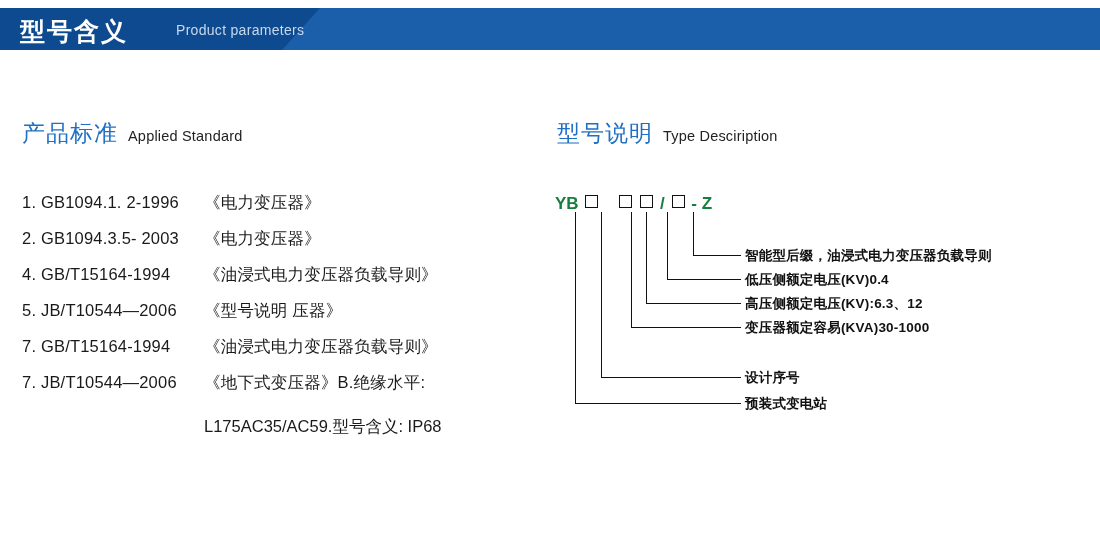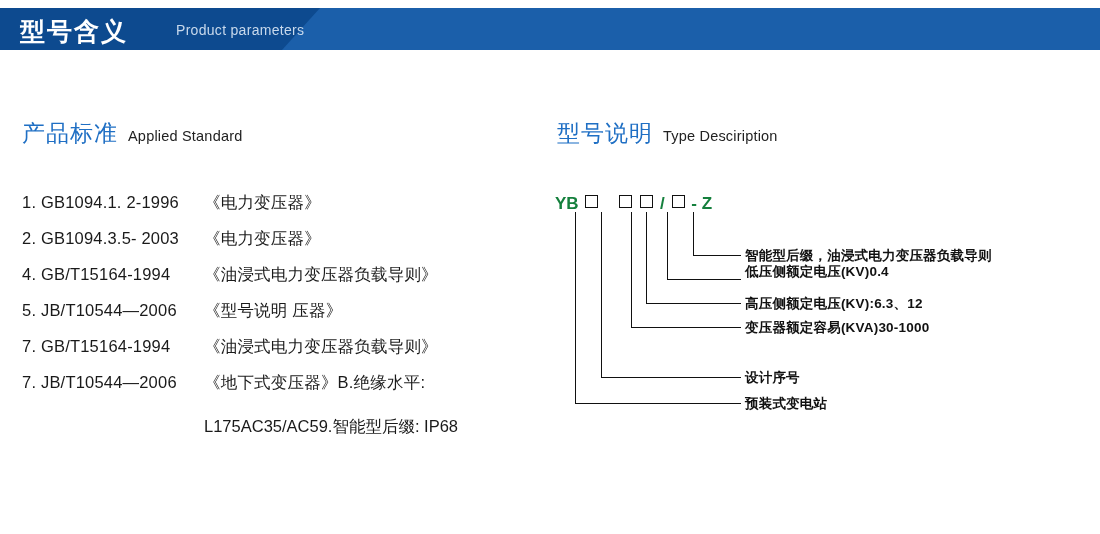--- a/index.html
+++ b/index.html
@@ -196,21 +196,21 @@
     <span class="std-name">《型号说明 压器》</span>
   </div>
   <div class="std-row">
     <span class="std-num">7. GB/T15164-1994</span>
     <span class="std-name">《油浸式电力变压器负载导则》</span>
   </div>
   <div class="std-row">
     <span class="std-num">7. JB/T10544—2006</span>
     <span class="std-name">《地下式变压器》B.绝缘水平:</span>
   </div>
-  <div class="std-cont">L175AC35/AC59.智能型后缀: IP68</div>
+  <div class="std-cont">L175AC35/AC59.型号含义: IP68</div>
 </div>
 
 <div class="typedesc">
 
   <div class="code-line">
     <span>YB</span>
     <span class="box"></span>
     <span class="sep">&nbsp;</span>
     <span class="box"></span>
     <span class="box"></span>
@@ -232,18 +232,18 @@
   <div class="vline" style="left:86px; top:26px; height:116px;"></div>
   <div class="hline" style="left:86px; top:141px; width:110px;"></div>
 
   <div class="vline" style="left:56px; top:26px; height:166px;"></div>
   <div class="hline" style="left:56px; top:191px; width:140px;"></div>
 
   <div class="vline" style="left:30px; top:26px; height:192px;"></div>
   <div class="hline" style="left:30px; top:217px; width:166px;"></div>
 
   <div class="legend-item" style="left:200px; top:61px;">智能型后缀，油浸式电力变压器负载导则</div>
-  <div class="legend-item" style="left:200px; top:77px;">低压侧额定电压(KV)0.4</div>
+  <div class="legend-item" style="left:200px; top:85px;">低压侧额定电压(KV)0.4</div>
   <div class="legend-item" style="left:200px; top:109px;text-align:center;">高压侧额定电压(KV):6.3、12</div>
   <div class="legend-item" style="left:200px; top:133px;">变压器额定容易(KVA)30-1000</div>
   <div class="legend-item" style="left:200px; top:183px;">设计序号</div>
   <div class="legend-item" style="left:200px; top:209px;">预装式变电站</div>
 </div>
 
 </body></html>

